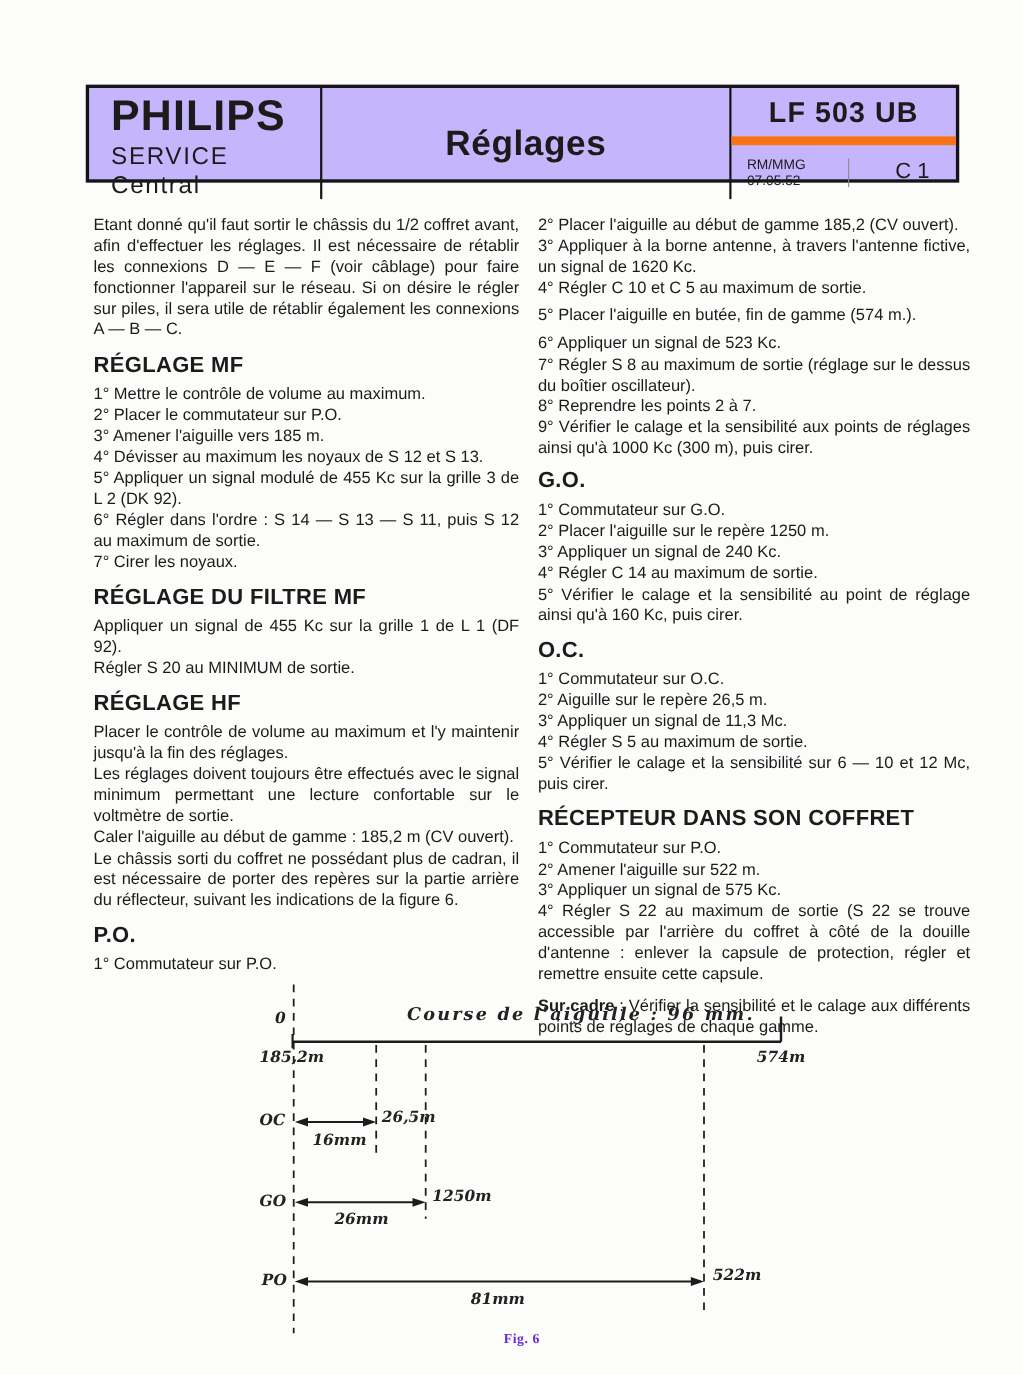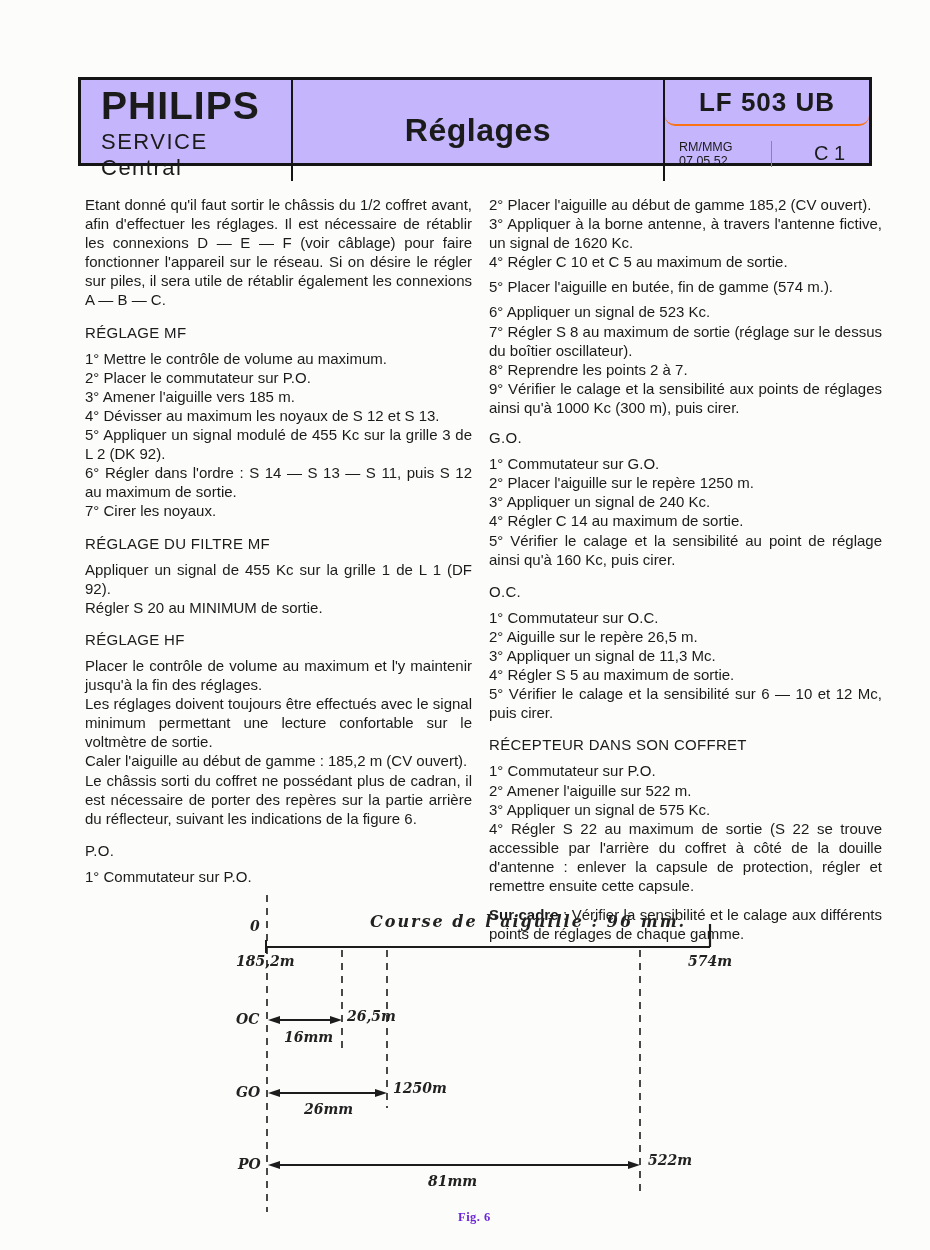--- a/index.html
+++ b/index.html
@@ -16,32 +16,32 @@
     background:#c4b5fd;
   }
   .hdr-brand{padding:6px 0 0 20px;}
   .brand-word{font-weight:700;font-size:39px;letter-spacing:1px;line-height:40px;}
   .brand-sub{font-size:22px;letter-spacing:1.5px;margin-top:3px;}
   .hdr-mid{border-left:2px solid #151515;border-right:2px solid #151515;
     display:flex;align-items:center;justify-content:center;}
   .hdr-title{font-weight:700;font-size:32px;letter-spacing:.5px;}
   .hdr-right{display:flex;flex-direction:column;}
   .model-cell{height:44px;display:flex;align-items:center;justify-content:center;
-    border-bottom:2px solid #f97316;border-radius:10px;}
+    border-bottom:8px solid #f97316;}
   .model{font-weight:700;font-size:26px;letter-spacing:1px;}
   .ref-row{flex:1;display:flex;align-items:center;gap:24px;}
   .ref-block{font-size:12.5px;line-height:14px;padding-left:14px;flex:1;}
   .ref-div{width:1px;height:26px;background:#8a8a8a;}
   .code{font-weight:400;font-size:20px;padding:0 24px 0 18px;}
   
   .col{position:absolute;top:195px;font-size:15px;line-height:19.1px;}
   .col-left{left:85px;width:387px;}
   .col-right{left:489px;width:393px;}
   .col p{margin:0;text-align:justify;}
-  h3{font-size:15px;font-weight:400;margin:13px 0 7px 0;letter-spacing:.3px;}
+  h3{font-size:20px;font-weight:700;margin:13px 0 7px 0;letter-spacing:.3px;}
   h3.tight{margin-top:11px;}
   .gap{margin-top:6px !important;}
   .bold{font-weight:700;}
   .surcadre{margin-top:10px !important;}
   
   .figure{position:absolute;left:230px;top:890px;width:525px;height:358px;}
   .figure svg{position:absolute;left:0;top:0;}
   .flabel{
     position:absolute;font-family:"DejaVu Serif",serif;font-style:italic;
     font-weight:700;font-size:14px;color:#222;white-space:nowrap;

